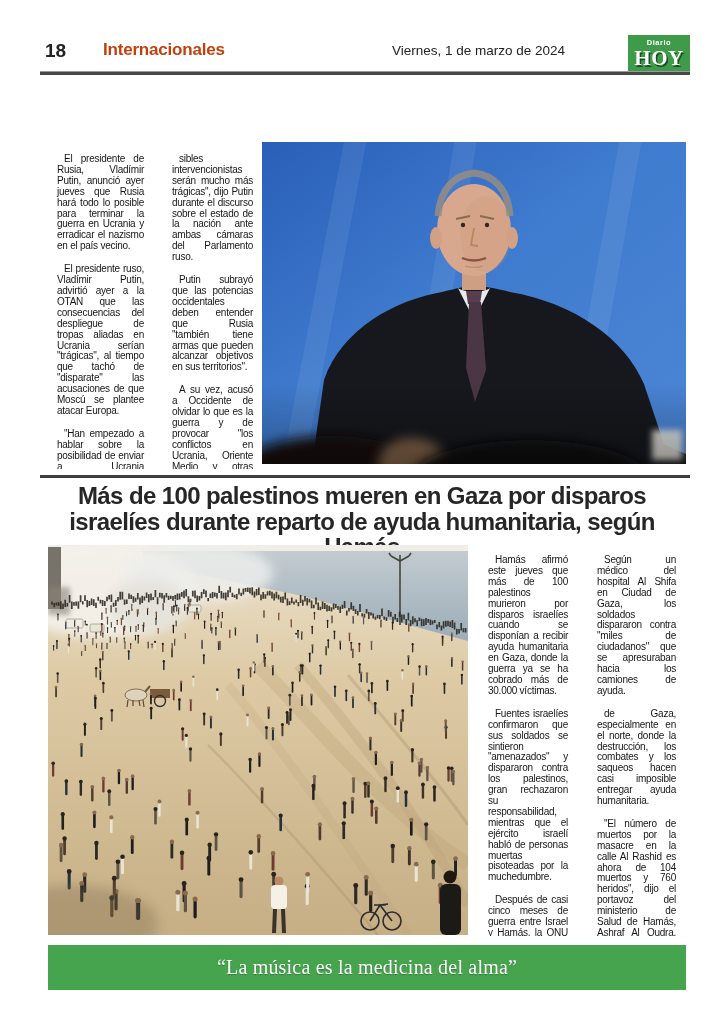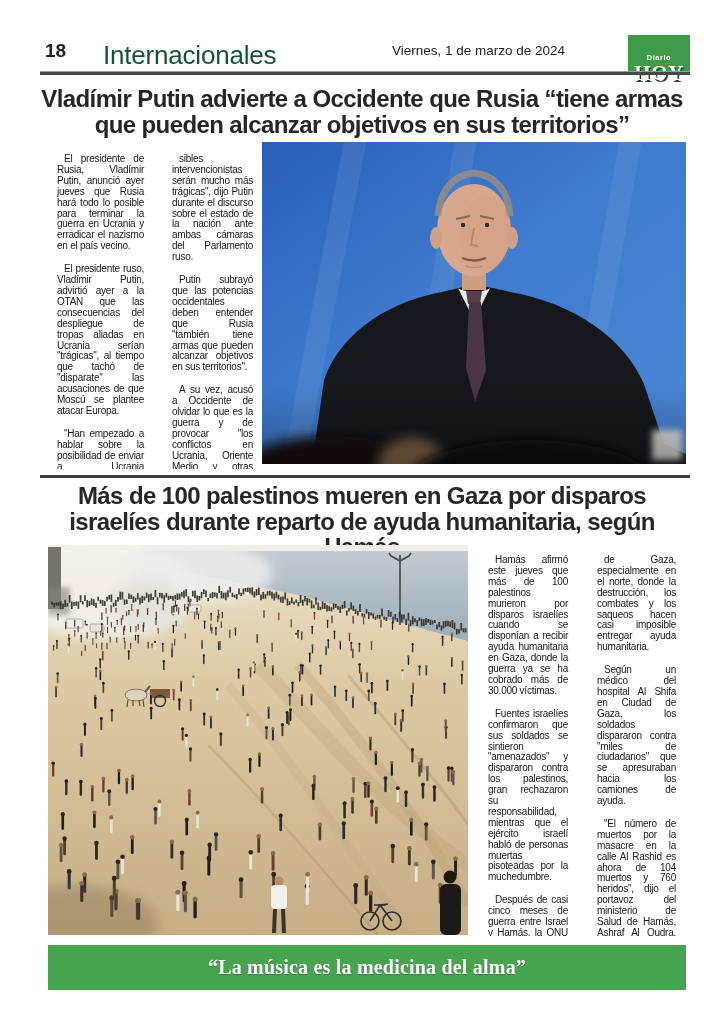--- a/index.html
+++ b/index.html
@@ -1,24 +1,24 @@
 <!DOCTYPE html>
 <html style="--logo-green: #3f9b49; --banner-green: #47a44e; --header-rule: #474747; --photo-blue: #3a74c9;"><head>
 <meta charset="utf-8">
 <style>
   html,body{margin:0;padding:0;background:#ffffff;}
   .page{position:relative;width:723px;height:1024px;background:#fff;overflow:hidden;
         font-family:"Liberation Sans",sans-serif;color:#1b1b1b;}
 
   
   .hdr-num{position:absolute;left:45px;top:40px;font-size:19px;font-weight:bold;color:#222;}
-  .hdr-section{position:absolute;left:103px;top:40px;font-size:26px;font-weight:normal;color:#14532d;letter-spacing:-0.2px;}
+  .hdr-section{position:absolute;left:103px;top:40px;font-size:17px;font-weight:bold;color:#c2410c;letter-spacing:-0.2px;}
   .hdr-date{position:absolute;left:392px;top:43px;font-size:13.5px;color:#222;text-align:center;}
   .logo{position:absolute;left:628px;top:35px;width:62px;height:36px;
-        background:var(--logo-green,#3f9b49);text-align:center;box-sizing:border-box;padding-top:19px;}
+        background:var(--logo-green,#3f9b49);text-align:center;box-sizing:border-box;padding-top:4px;}
   .logo .d{display:block;color:#fff;font-size:7.5px;font-weight:bold;letter-spacing:.5px;line-height:8px;}
   .logo .h{display:block;color:#ffffff;font-family:"Liberation Serif",serif;font-weight:bold;
            font-size:21px;line-height:22px;letter-spacing:.5px;text-shadow:1.5px 1.5px 0 #1d4b23;}
   .hdr-rule{position:absolute;left:40px;top:71px;width:650px;height:4px;background:#474747;
             border-top:1px solid #9a9a9a;box-sizing:border-box;}
 
   
   .headline{position:absolute;left:38px;width:648px;text-align:center;font-weight:bold;
             font-size:24px;line-height:25.5px;letter-spacing:-0.6px;color:#262626;}
   #h1{top:86px;}
@@ -38,38 +38,37 @@
   .photo{position:absolute;overflow:hidden;}
   #putin-photo{left:262px;top:142px;width:424px;height:322px;}
   #gaza-photo{left:48px;top:545px;width:420px;height:390px;}
   .photo svg{display:block;}
 
   .divider{position:absolute;left:40px;top:475px;width:650px;height:3px;background:#3d3d3d;}
 
   
   .banner{position:absolute;left:48px;top:945px;width:638px;height:45px;
           background:var(--banner-green,#47a44e);display:flex;align-items:center;justify-content:center;}
-  .banner span{color:#fff;font-family:"Liberation Serif",serif;font-weight:bold;font-size:20px;
+  .banner span{color:#fff;font-family:"Liberation Serif",serif;font-weight:normal;font-size:20px;
                letter-spacing:.2px;text-shadow:0 1px 1px rgba(0,0,0,.25);}
 </style>
 </head>
 <body>
 
 <div class="page">
 
   <div class="hdr-num">18</div>
   <div class="hdr-section">Internacionales</div>
   <div class="hdr-date">Viernes, 1 de marzo de 2024</div>
   <div class="logo">
     <span class="d">Diario</span>
     <span class="h">HOY</span>
   </div>
   <div class="hdr-rule"></div>
 
-  <div class="headline" id="h1">Vladímir Putin advierte a Occidente que Rusia “tiene armas que pueden alcanzar objetivos en sus territorios”</div>
   <div class="col" id="a1c1">
       <p>El presidente de Rusia, Vladímir Putin, anunció ayer jueves que Rusia hará todo lo posible para terminar la guerra en Ucrania y erradicar el nazismo en el país vecino.</p>
       <p class="sp">El presidente ruso, Vladímir Putin, advirtió ayer a la OTAN que las consecuencias del despliegue de tropas aliadas en Ucrania serían "trágicas", al tiempo que tachó de "disparate" las acusaciones de que Moscú se plantee atacar Europa.</p>
       <p class="sp">"Han empezado a hablar sobre la posibilidad de enviar a Ucrania contingentes militares de la OTAN, pero recordamos la suerte de aquellos que en su momento enviaron tropas al territorio de nuestro país, pero ahora las consecuencias para los po-</p>
     </div>
   <div class="col" id="a1c2">
       <p>sibles intervencionistas serán mucho más trágicas", dijo Putin durante el discurso sobre el estado de la nación ante ambas cámaras del Parlamento ruso.</p>
       <p>Putin subrayó que las potencias occidentales deben entender que Rusia "también tiene armas que pueden alcanzar objetivos en sus territorios".</p>
       <p>A su vez, acusó a Occidente de olvidar lo que es la guerra y de provocar "los conflictos en Ucrania, Oriente Medio y otras regiones del mundo".</p>
       <p class="sp">"Y siguen mintiendo. Ahora, sin ningún pudor, aseguran que Rusia supuestamente se propone atacar Europa. Pero nosotros sabemos bien que se trata de simples disparates", afirmó.</p>
@@ -813,22 +812,22 @@
       <ellipse cx="25" cy="378" rx="85" ry="38" fill="#7d6c50" opacity="0.35" filter="url(#soft)"></ellipse>
     </svg>
   </div>
 
   <div class="col" id="a2c1">
       <p>Hamás afirmó este jueves que más de 100 palestinos murieron por disparos israelíes cuando se disponían a recibir ayuda humanitaria en Gaza, donde la guerra ya se ha cobrado más de 30.000 víctimas.</p>
       <p>Fuentes israelíes confirmaron que sus soldados se sintieron "amenazados" y dispararon contra los palestinos, gran rechazaron su responsabilidad, mientras que el ejército israelí habló de personas muertas pisoteadas por la muchedumbre.</p>
       <p>Después de casi cinco meses de guerra entre Israel y Hamás, la ONU estima que 2,2 millones de personas, es decir la gran mayoría de la población, corren el riesgo de morir de hambre en la Franja</p>
     </div>
   <div class="col" id="a2c2">
+      <p>Según un médico del hospital Al Shifa en Ciudad de Gaza, los soldados dispararon contra "miles de ciudadanos" que se apresuraban hacia los camiones de ayuda.</p>
       <p>de Gaza, especialmente en el norte, donde la destrucción, los combates y los saqueos hacen casi imposible entregar ayuda humanitaria.</p>
-      <p>Según un médico del hospital Al Shifa en Ciudad de Gaza, los soldados dispararon contra "miles de ciudadanos" que se apresuraban hacia los camiones de ayuda.</p>
       <p class="sp">"El número de muertos por la masacre en la calle Al Rashid es ahora de 104 muertos y 760 heridos", dijo el portavoz del ministerio de Salud de Hamás, Ashraf Al Qudra, en un comunicado.</p>
     </div>
 
   <div class="banner">
     <span>“La música es la medicina del alma”</span>
   </div>
 
 </div>
 
 </body></html>

